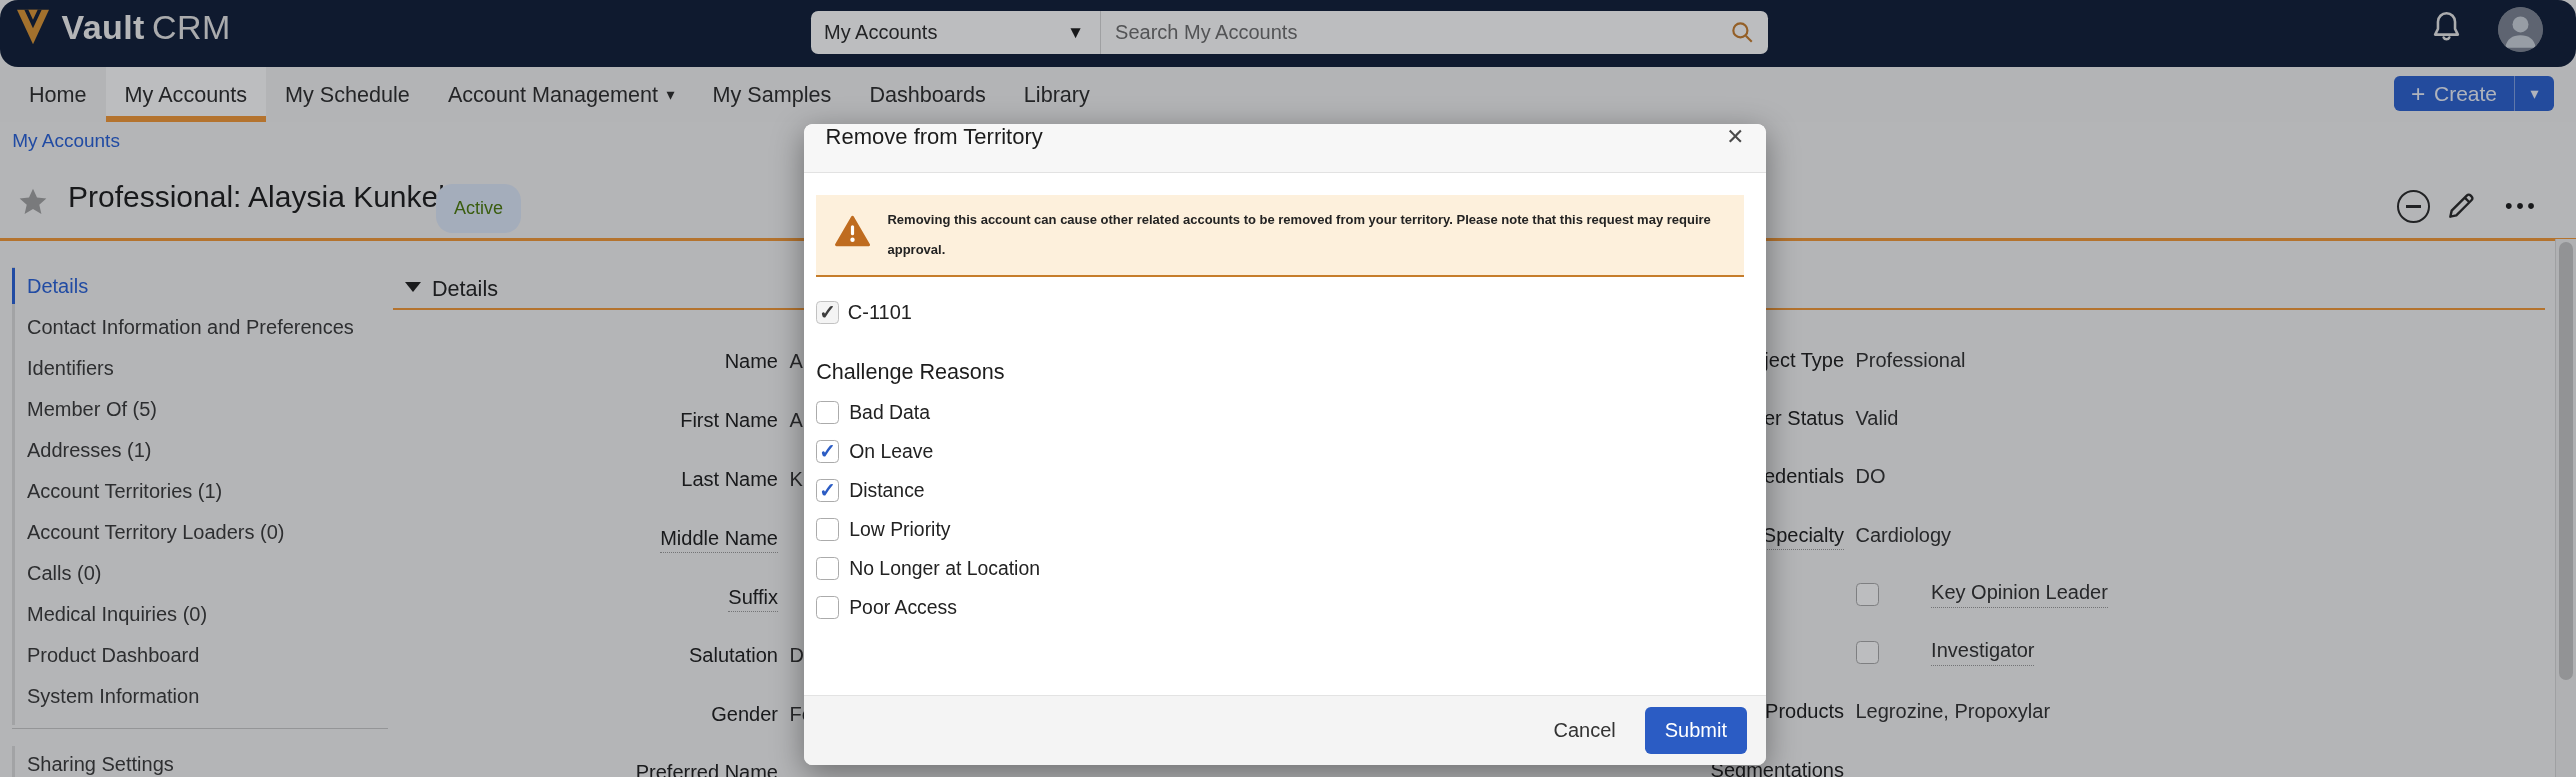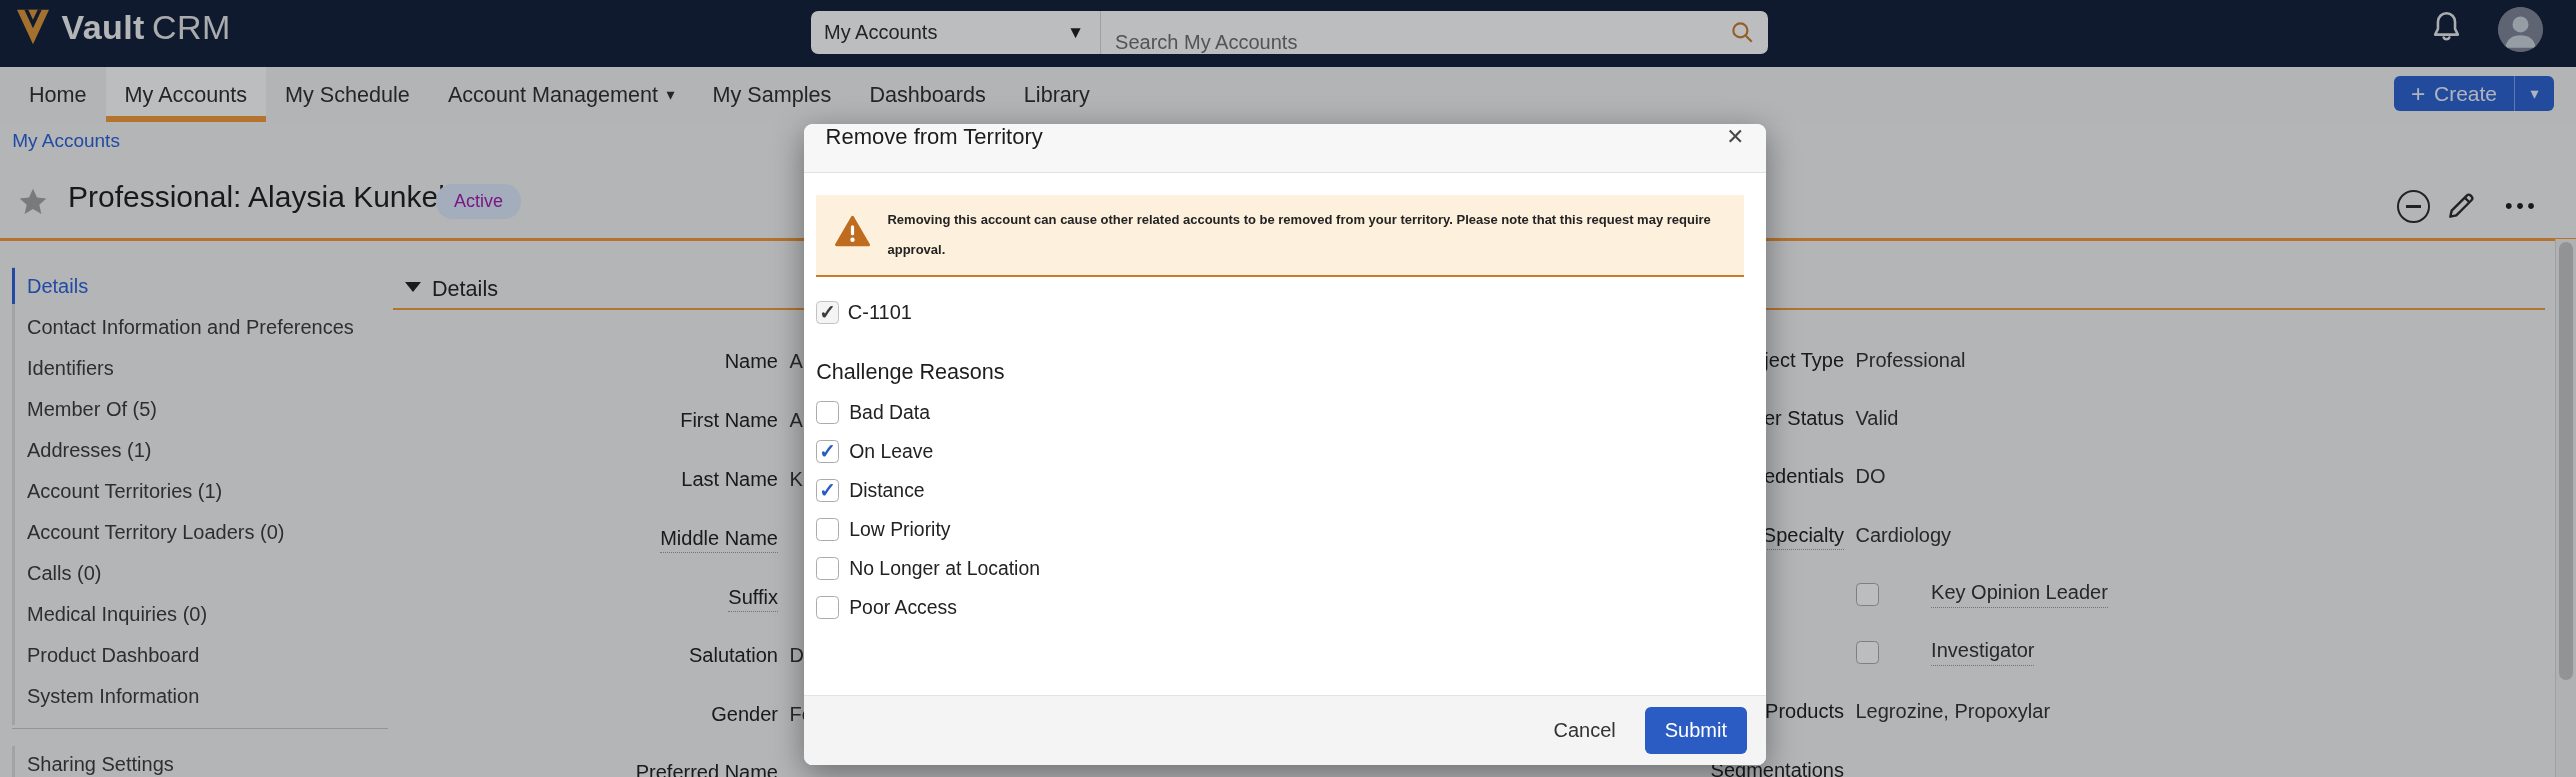--- a/index.html
+++ b/index.html
@@ -2,52 +2,52 @@
 <html style="font-size:11.5px"><head>
 <meta charset="utf-8">
 <style>
   html,body{margin:0;padding:0;}
   body{
     width:2576px;height:778px;overflow:hidden;position:relative;
     font-family:"Liberation Sans",sans-serif;background:#f4f4f4;
     -webkit-font-smoothing:antialiased;
   }
   
-  .topbar{position:absolute;top:0;left:0;width:2576px;height:67px;background:#12203a;z-index:1;}
+  .topbar{position:absolute;top:0;left:0;width:2576px;height:67px;background:#12203a;z-index:1;border-radius:18px;}
   .logo{position:absolute;left:13px;top:7.2px;display:flex;align-items:center;gap:8.6px;}
   .logo svg{display:block;}
   .logo-text{font-size:34px;color:#f5f5f5;letter-spacing:0.4px;}
   .logo-vault{font-weight:bold;}
   .logo-crm{font-weight:300;color:#e6e6e6;margin-left:7.2px;}
   .acct-bar{position:absolute;left:811px;top:10.8px;width:957px;height:43px;background:#ffffff;border-radius:7.2px;display:flex;align-items:center;z-index:2;}
   .acct-select{width:289px;height:100%;display:flex;align-items:center;padding-left:13px;box-sizing:border-box;position:relative;font-size:20px;color:#2e2e2e;cursor:pointer;}
   .acct-caret{position:absolute;right:16px;font-size:17.3px;color:#1d1d1d;}
   .acct-div{width:0.7px;height:100%;background:#d8d8d8;}
-  .search-wrap{flex:1;height:100%;display:flex;align-items:flex-end;padding-left:14.4px;position:relative;}
+  .search-wrap{flex:1;height:100%;display:flex;align-items:center;padding-left:14.4px;position:relative;}
   .search-ph{font-size:20px;color:#6f6f6f;}
   .search-ico{position:absolute;right:13px;top:8.6px;}
   .bell{position:absolute;left:2429px;top:9.4px;}
   .avatar{position:absolute;left:2498px;top:6.5px;width:45px;height:45px;border-radius:50%;background:#7e8694;overflow:hidden;}
   .avatar svg{display:block;}
   
   .tabbar{position:absolute;top:67px;left:0;width:2576px;height:55px;background:#f3f3f3;display:flex;align-items:stretch;padding-left:10px;box-sizing:border-box;z-index:1;}
   .tab{display:flex;align-items:center;padding:0 19px;font-size:21.6px;color:#2f2f2f;position:relative;cursor:pointer;white-space:nowrap;}
   .tab .tab-caret{font-size:16px;margin-left:8.6px;color:#2f2f2f;}
   .tab.active{background:#ffffff;}
   .tab.active::after{content:"";position:absolute;left:0;right:0;bottom:0;height:5.8px;background:#f49a39;}
   .create-btn{position:absolute;right:22px;top:9.4px;height:35px;display:flex;border-radius:5.8px;overflow:hidden;background:#2e63d1;color:#eef2fb;cursor:pointer;}
   .create-main{display:flex;align-items:center;gap:8.6px;padding:0 17.3px;font-size:21px;}
   .create-plus{font-size:24.5px;line-height:1;}
   .create-div{width:0.7px;background:rgba(255,255,255,.4);}
   .create-arrow{width:39px;display:flex;align-items:center;justify-content:center;font-size:16px;}
   
   .breadcrumb{position:absolute;left:12.2px;top:130px;font-size:19px;color:#2b63d9;cursor:pointer;z-index:1;}
   .star{position:absolute;left:17.3px;top:186px;z-index:1;}
   .page-title{position:absolute;left:68px;top:180px;font-size:30px;color:#1f1f1f;z-index:1;}
-  .badge{position:absolute;left:436px;top:184px;height:33px;line-height:33px;padding:1px 18px;border-radius:16.6px;background:#dfe9fa;color:#a21caf;font-size:18px;z-index:1;}
+  .badge{position:absolute;left:436px;top:184px;height:33px;line-height:33px;padding:8px 18px;border-radius:16.6px;background:#dfe9fa;color:#4d7c0f;font-size:18px;z-index:1;}
   .t-icons{position:absolute;top:190px;z-index:1;}
   .minus-circle{left:2397px;width:29px;height:29px;border:2.2px solid #2b2b2b;border-radius:50%;display:flex;align-items:center;justify-content:center;cursor:pointer;}
   .minus-circle::after{content:"";width:14.4px;height:2.9px;background:#2b2b2b;}
   .pencil{left:2445px;cursor:pointer;}
   .dots{left:2505px;font-size:21.6px;color:#1f1f1f;letter-spacing:3.6px;cursor:pointer;top:193px;}
   .hr-orange{position:absolute;top:238px;left:0;width:2576px;height:2.9px;background:#f49a39;z-index:1;}
   
   .rail{position:absolute;left:11.5px;top:267px;width:3.6px;height:458px;background:#dcdcdc;z-index:1;}
   .rail-active{position:absolute;left:11.5px;top:268px;width:3.6px;height:36px;background:#2b63d9;z-index:2;}
   .rail2{position:absolute;left:11.5px;top:746px;width:3.6px;height:32px;background:#dcdcdc;z-index:1;}

